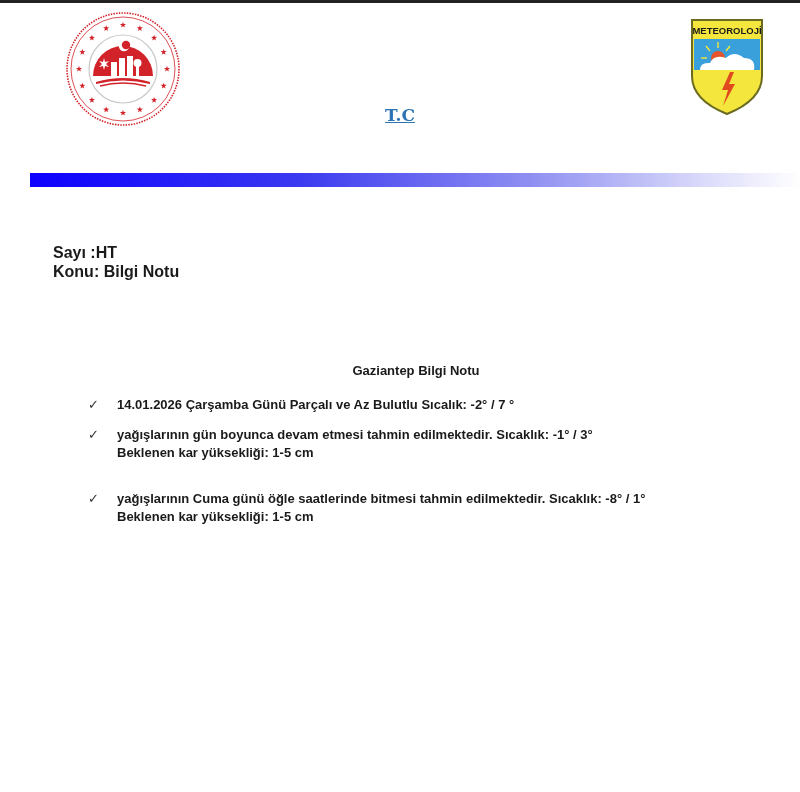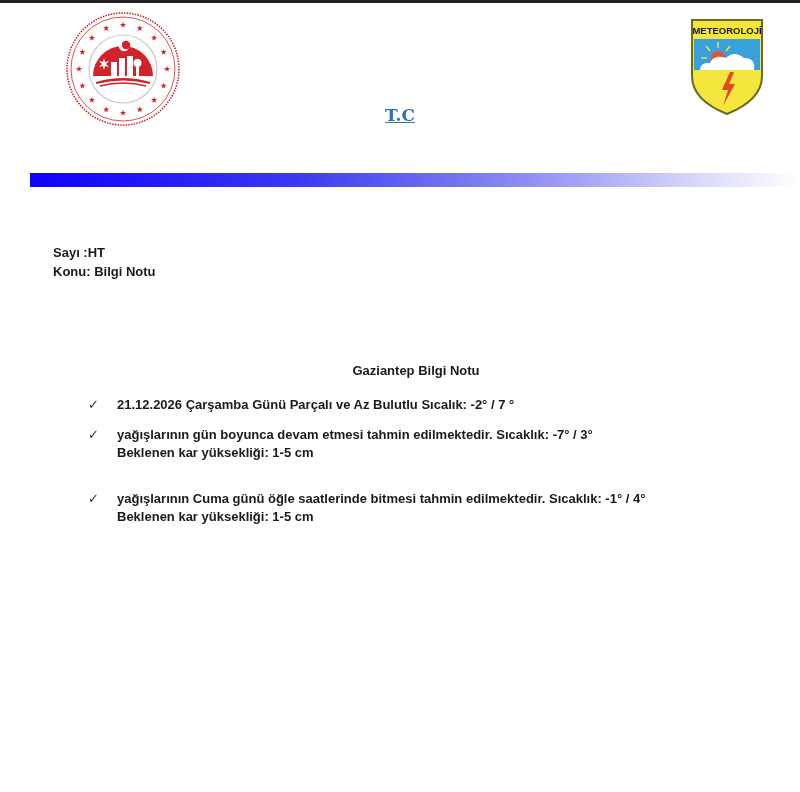--- a/index.html
+++ b/index.html
@@ -10,21 +10,21 @@
   .top-border { position: absolute; left: 0; top: 0; width: 800px; height: 3px; background: #222; }
   .logo-left { position: absolute; left: 64px; top: 10px; width: 118px; height: 118px; }
   .logo-right { position: absolute; left: 690px; top: 18px; width: 74px; height: 98px; }
   .header { position: absolute; left: 150px; top: 104px; width: 500px; text-align: center;
     font-family: "DejaVu Serif", serif; font-weight: bold; color: #2e74b5; }
   .header .tc { font-size: 17px; line-height: 22px; text-decoration: underline; }
   .header .ministry { font-size: 17px; line-height: 22px; white-space: nowrap; letter-spacing: -0.2px; }
   .header .dept { font-size: 16px; line-height: 21px; white-space: nowrap; }
   .bar { position: absolute; left: 30px; top: 173px; width: 770px; height: 14px;
     background: linear-gradient(to right, #0d00ff 0%, #3b3af0 35%, #8f8ff2 65%, #dcdcfb 88%, #ffffff 100%); }
-  .meta { position: absolute; left: 53px; top: 243px; font-weight: bold; font-size: 13px; line-height: 19px; color: #1a1a1a; }
+  .meta { position: absolute; left: 53px; top: 243px; font-weight: bold; font-size: 16px; line-height: 19px; color: #1a1a1a; }
   .note-title { position: absolute; left: 0; top: 363px; width: 800px; text-align: center;
     font-weight: bold; font-size: 13px; color: #1a1a1a; }
   .note-title span { position: relative; left: 16px; }
   .items { position: absolute; left: 88px; top: 396px; width: 700px; }
   .item { position: relative; padding-left: 29px; font-weight: bold; font-size: 13px; line-height: 18px; color: #1a1a1a; }
   .item .check { position: absolute; left: 0; top: 0; font-weight: normal; font-size: 13px; color: #333; }
   .item .line { display: block; white-space: nowrap; }
   .item1 { margin-bottom: 12px; }
   .item2 { margin-bottom: 28px; }
 </style>
@@ -95,25 +95,25 @@
   <div>Konu: Bilgi Notu</div>
 </div>
 
 <div class="note-title">
   <span>Gaziantep Bilgi Notu</span>
 </div>
 
 <div class="items">
   <div class="item item1">
     <span class="check">✓</span>
-    <span class="line">21.12.2026 Çarşamba Günü Parçalı ve Az Bulutlu Sıcalık: -2° / 7 °</span>
+    <span class="line">14.01.2026 Çarşamba Günü Parçalı ve Az Bulutlu Sıcalık: -2° / 7 °</span>
   </div>
   <div class="item item2">
     <span class="check">✓</span>
-    <span class="line">yağışlarının gün boyunca devam etmesi tahmin edilmektedir. Sıcaklık:  -7° / 3°</span>
+    <span class="line">yağışlarının gün boyunca devam etmesi tahmin edilmektedir. Sıcaklık:  -1° / 3°</span>
     <span class="line">Beklenen kar yüksekliği: 1-5 cm</span>
   </div>
   <div class="item item3">
     <span class="check">✓</span>
-    <span class="line">yağışlarının Cuma günü öğle saatlerinde bitmesi tahmin edilmektedir. Sıcaklık:  -1° / 4°</span>
+    <span class="line">yağışlarının Cuma günü öğle saatlerinde bitmesi tahmin edilmektedir. Sıcaklık:  -8° / 1°</span>
     <span class="line">Beklenen kar yüksekliği: 1-5 cm</span>
   </div>
 </div>
 
 </body></html>

